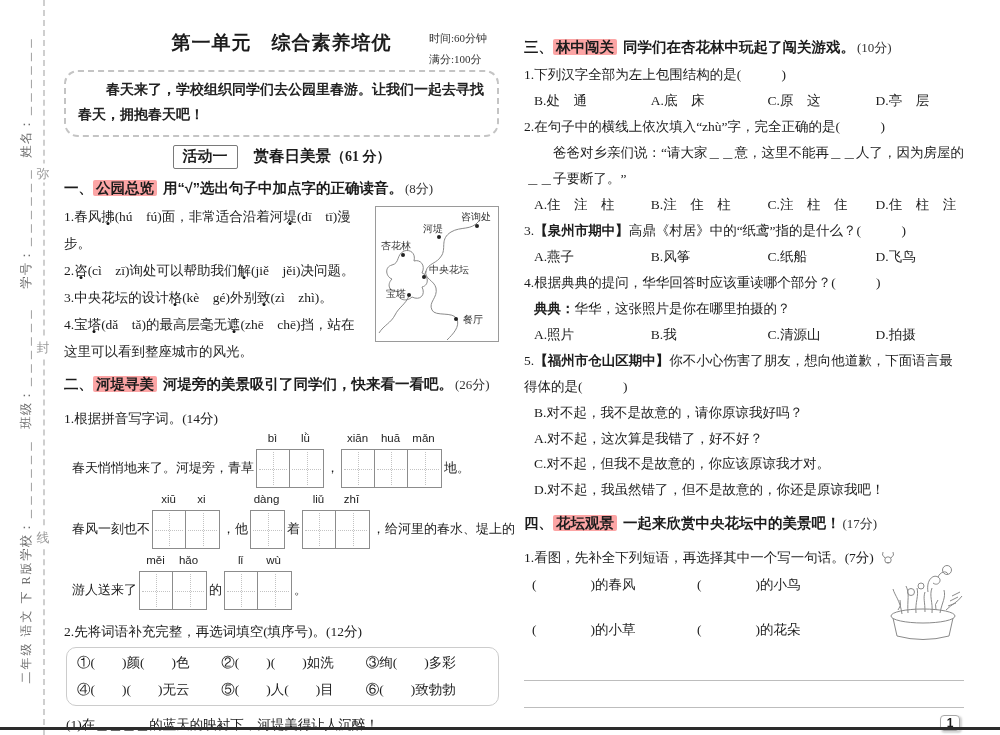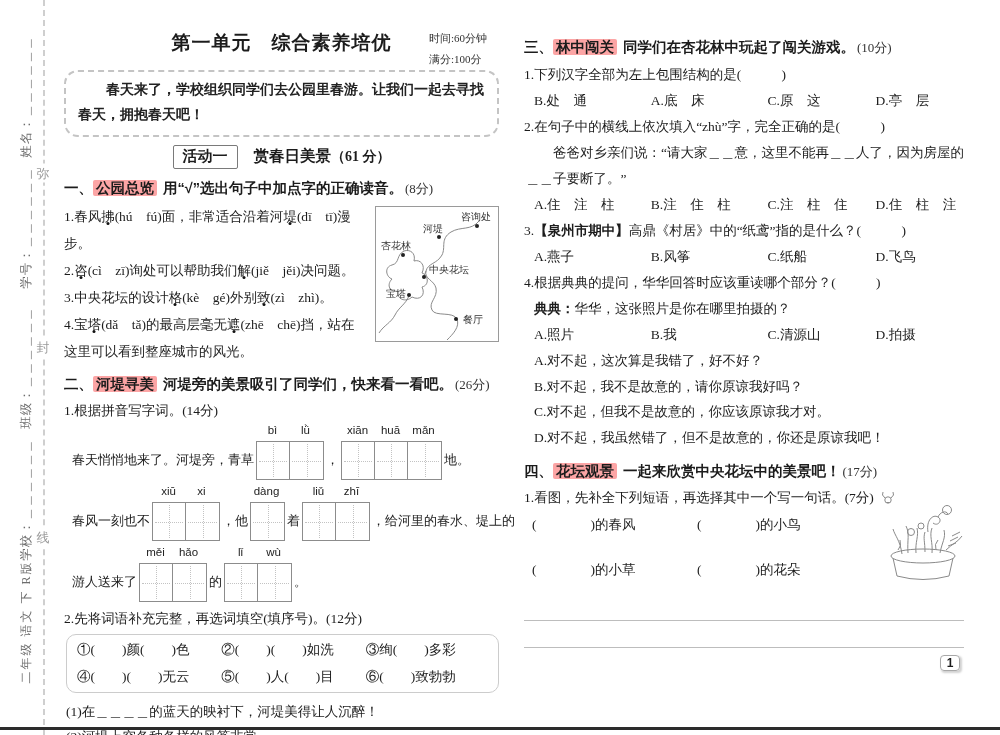--- a/index.html
+++ b/index.html
@@ -38,21 +38,21 @@
   .sec-score { font-family:"Liberation Serif",serif; font-weight:normal; font-size:13px; color:#333; margin-left:2px; }
 
   
   .sec1-body { overflow:hidden; }
   .map-box { float:right; width:124px; height:136px; border:1px solid #9a9a9a; margin:3px 0 4px 10px; background:#fff; }
   .q-item { font-size:13.5px; line-height:27px; }
   .du { position:relative; }
   .du::after { content:""; position:absolute; left:50%; bottom:-1px; width:3px; height:3px; border-radius:50%; background:#111; transform:translateX(-50%); }
 
   
-  .q-label { font-size:13.5px; line-height:24px; margin-top:2px; }
+  .q-label { font-size:13.5px; line-height:24px; margin-top:10px; }
   .prow { margin:1px 0 5px 8px; font-size:13px; white-space:nowrap; }
   .prow .txt { display:inline-block; vertical-align:bottom; line-height:40px; }
   .pgroup { display:inline-flex; flex-direction:column; vertical-align:bottom; margin:0 2px; }
   .plabels { display:flex; }
   .plabel { width:33px; height:17px; text-align:center; font-family:"Liberation Sans",sans-serif; font-size:11.5px; color:#222; }
   .pcells { display:flex; border:1.5px solid #8c8c8c; background:#fff; }
   .pcell { width:33px; height:37px; position:relative; border-right:1.2px solid #8c8c8c; }
   .pcell:last-child { border-right:none; }
   .pcell::before { content:""; position:absolute; left:2px; right:2px; top:50%; border-top:1px dotted #c3c3c3; }
   .pcell::after  { content:""; position:absolute; top:2px; bottom:2px; left:50%; border-left:1px dotted #c3c3c3; }
@@ -267,22 +267,25 @@
   <div class="dialog-line">
     <b>典典：</b><span>华华，这张照片是你在哪里拍摄的？</span>
   </div>
   <div class="opt-grid">
     <span>A.照片</span>
     <span>B.我</span>
     <span>C.清源山</span>
     <span>D.拍摄</span>
   </div>
 
+  <div class="q-stem">
+    <span>5.</span><b class="qtag">【福州市仓山区期中】</b><span>你不小心伤害了朋友，想向他道歉，下面语言最得体的是(　　　)</span>
+  </div>
+  <div class="opt-line">B.对不起，我不是故意的，请你原谅我好吗？</div>
   <div class="opt-line">A.对不起，这次算是我错了，好不好？</div>
-  <div class="opt-line">B.对不起，我不是故意的，请你原谅我好吗？</div>
   <div class="opt-line">C.对不起，但我不是故意的，你应该原谅我才对。</div>
   <div class="opt-line">D.对不起，我虽然错了，但不是故意的，你还是原谅我吧！</div>
 
   <div class="sec-head" style="margin-top:8px">
     <span>四、</span><span class="sec-tag">花坛观景</span><span>一起来欣赏中央花坛中的美景吧！</span><span class="sec-score">(17分)</span>
   </div>
   <div class="q-label">1.看图，先补全下列短语，再选择其中一个写一句话。(7分)</div>
 
   <div class="sec4-wrap">
     <div class="phrases">

